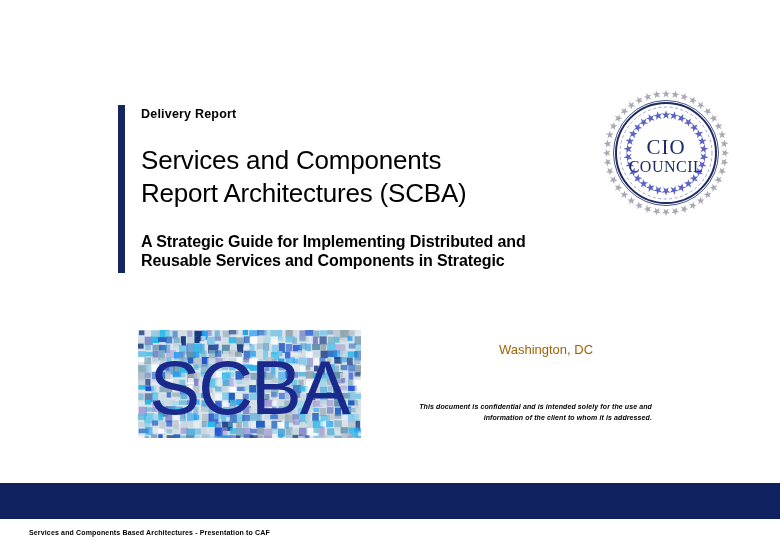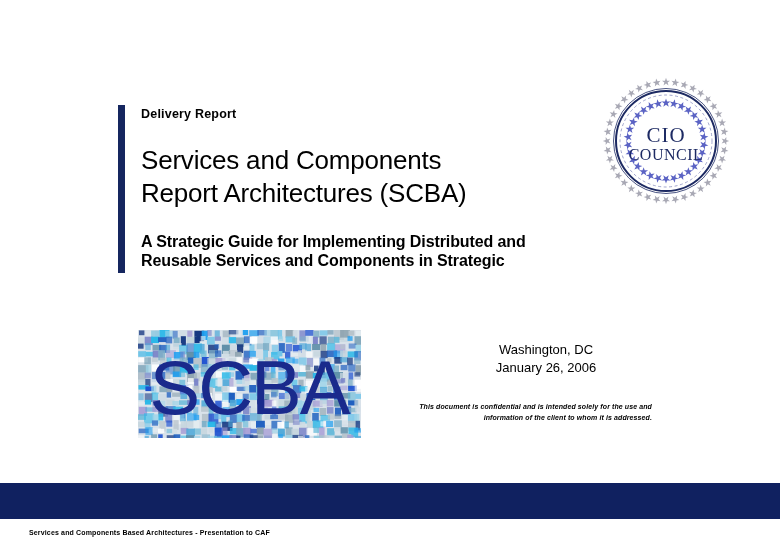--- a/index.html
+++ b/index.html
@@ -55,21 +55,21 @@
     font-weight: bold;
     color: #000000;
     line-height: 19px;
     letter-spacing: -0.1px;
   }
 
   
   .seal {
     position: absolute;
     left: 598px;
-    top: 76px;
+    top: 88px;
     width: 136px;
     height: 130px;
   }
   .seal svg { display: block; width: 100%; height: 100%; }
 
   
   .scba-logo {
     position: absolute;
     left: 120px;
     top: 330px;
@@ -81,21 +81,21 @@
   .scba-logo svg { display: block; width: 100%; height: 100%; }
 
   
   .place-date {
     position: absolute;
     left: 440px;
     top: 341px;
     width: 212px;
     text-align: center;
     font-size: 13px;
-    color: #000000;
+    color: #a16207;
     line-height: 18px;
   }
 
   
   .confidential {
     position: absolute;
     left: 360px;
     top: 402px;
     width: 292px;
     text-align: right;
@@ -762,21 +762,20 @@
           <rect x="203.9" y="104.0" width="9.4" height="9.8" fill="#b8c4cc" opacity="0.97"></rect>
           <rect x="209.2" y="104.8" width="6.3" height="8.8" fill="#a49ad4" opacity="0.72"></rect>
           <rect x="216.9" y="105.9" width="8.4" height="9.8" fill="#4fa8d8" opacity="0.77"></rect>
         </g>
       <text x="111" y="84" text-anchor="middle" font-family="'Liberation Sans', sans-serif" font-size="76" font-weight="normal" fill="#1a2a8c" letter-spacing="-2">SCBA</text>
     </svg>
   </div>
 
   <div class="place-date">
     <div>Washington, DC</div>
-    <div>January 26, 2006</div>
   </div>
 
   <div class="confidential">
     <div>This document is confidential and is intended solely for the use and</div>
     <div>information of the client to whom it is addressed.</div>
   </div>
 
   <div class="footer-band"></div>
 
   <div class="footer-caption">Services and Components Based Architectures - Presentation to CAF</div>

